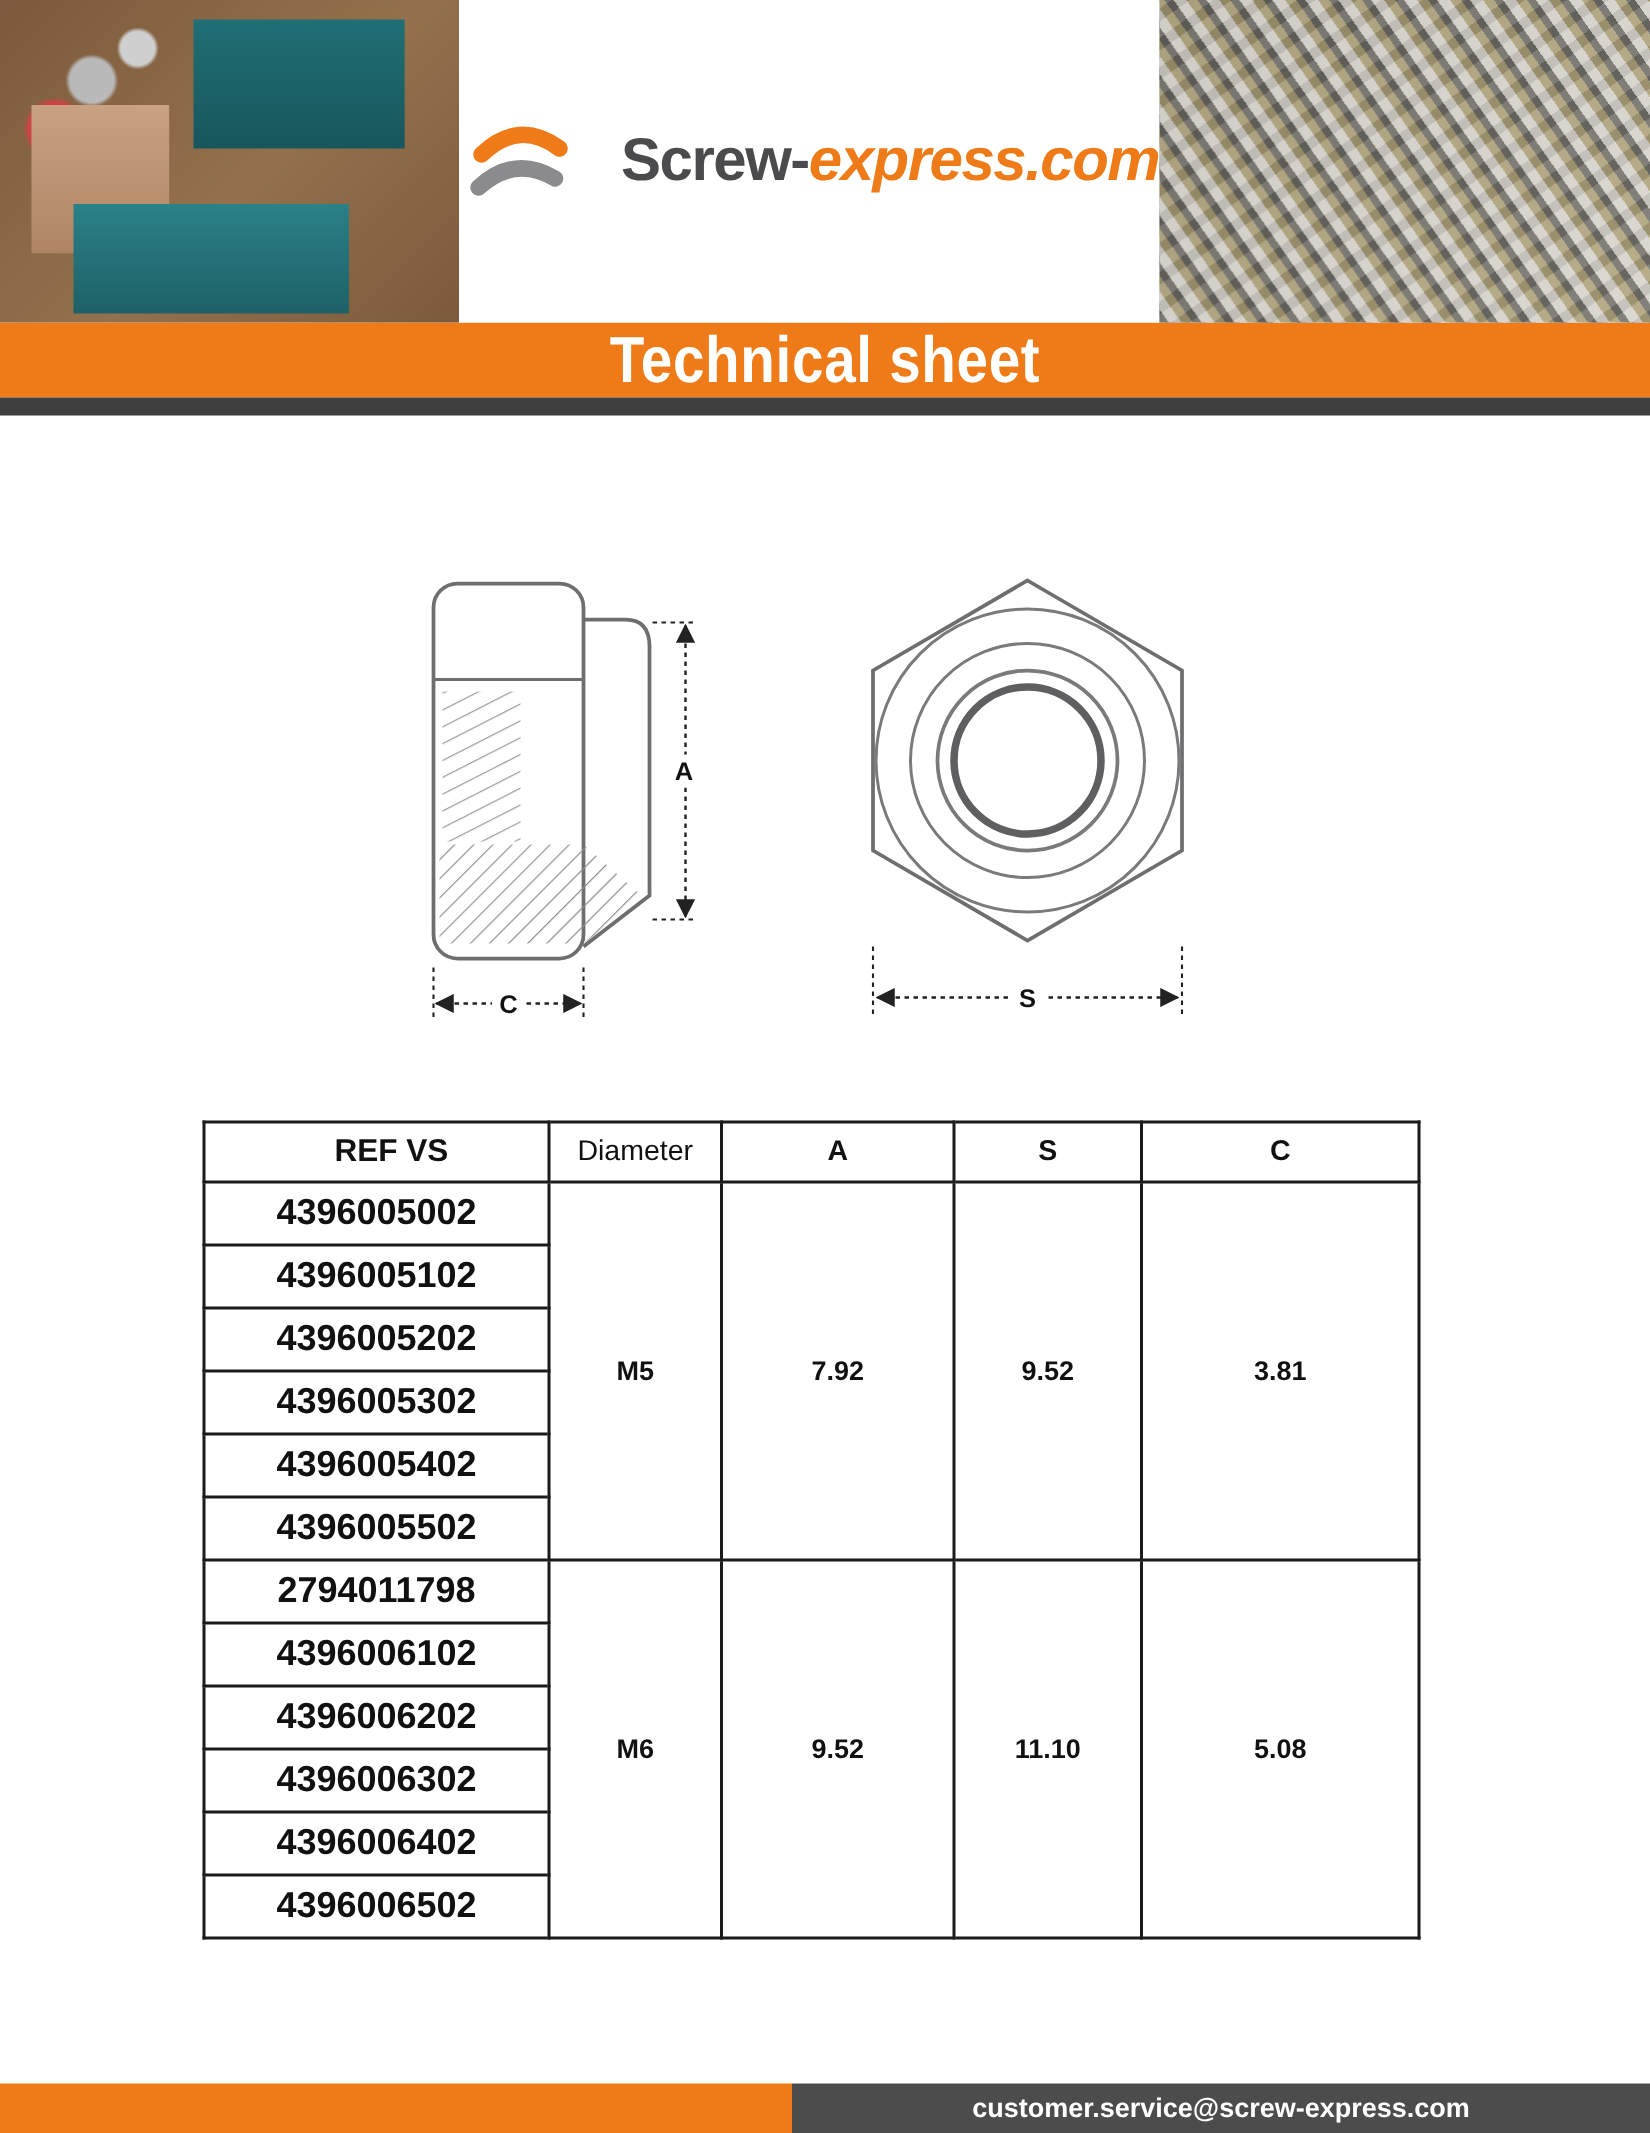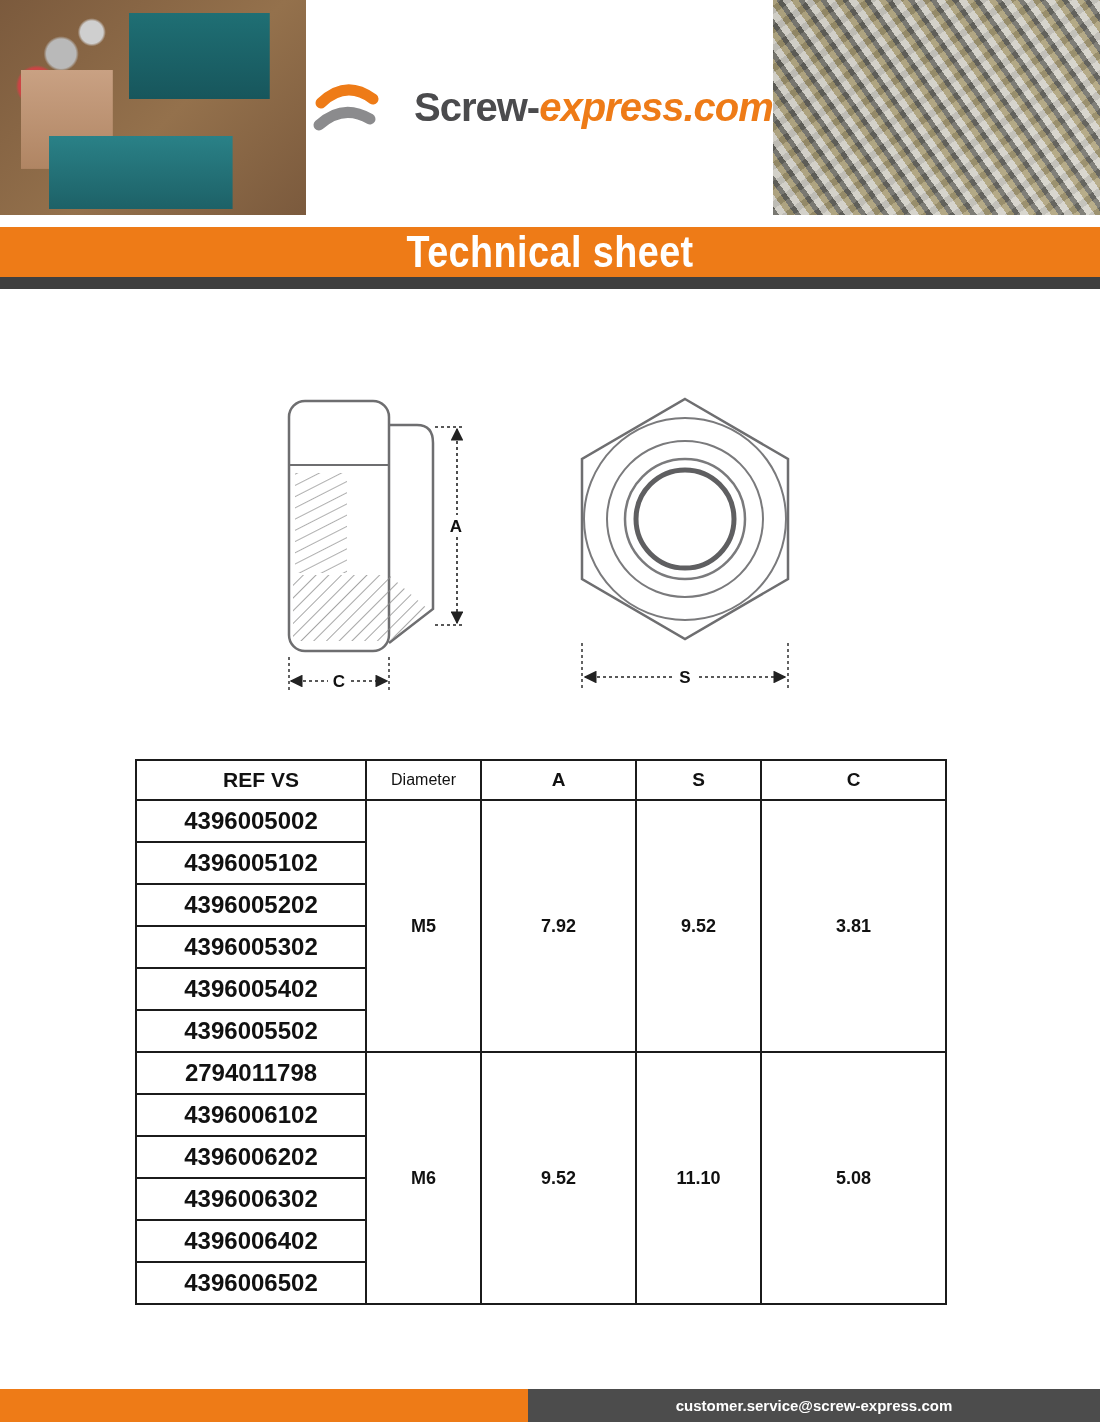--- a/index.html
+++ b/index.html
@@ -27,42 +27,42 @@
       repeating-linear-gradient(55deg, rgba(70,70,64,.55) 0 5px, rgba(226,224,216,.65) 5px 12px, rgba(168,150,92,.55) 12px 18px),
       repeating-linear-gradient(-35deg, rgba(40,40,38,.35) 0 7px, rgba(210,208,200,.35) 7px 16px),
       linear-gradient(120deg,#98968f,#c9c7c0);
   }
   .logo-area { flex:1; background:#fff; display:flex; align-items:center; justify-content:center; gap:28px; }
   .brand { white-space:nowrap; font-size:40px; font-weight:bold; letter-spacing:-1px; }
   .brand .p1 { color:#4b4b4d; }
   .brand .p2 { color:#ee7b17; font-style:italic; }
 
   
-  .banner { height:50px; background:#ee7b17; display:flex; align-items:center; justify-content:center;margin-top:12px; }
+  .banner { height:50px; background:#ee7b17; display:flex; align-items:center; justify-content:center; }
   .banner-text { color:#fff; font-size:41px; font-weight:800; letter-spacing:.5px; transform:scale(.92,1.06); }
   .dark-strip { height:12px; background:#3f3f3f; }
 
   
   .diagrams { margin-top:100px; display:flex; justify-content:center; align-items:flex-start; gap:70px; height:320px; }
 
   
   .spec-table { border-collapse:collapse; width:810px; margin:50px 0 0 135px; table-layout:fixed; }
   .spec-table th, .spec-table td { border:2px solid #1b1b1b; text-align:center; vertical-align:middle; background:#fff; }
   .spec-table th { height:40px; }
   .spec-table td { height:42px; }
   .th-ref { font-size:21px; font-weight:bold; color:#111;padding-left:20px; }
-  .th-dia { font-size:16px; font-weight:normal; color:#111; }
+  .th-dia { font-size:19px; font-weight:normal; color:#111; }
   .th-dim { font-size:19px; font-weight:bold; color:#111; }
   .ref-cell { font-size:24px; font-weight:bold; color:#111; }
   .val-cell { font-size:18px; font-weight:bold; color:#111; }
 
   
   .footer { position:absolute; left:0; bottom:0; width:100%; height:33px; display:flex; }
   .footer-orange { width:48%; background:#ee7b17; }
-  .footer-dark { flex:1; background:#4c4c4c; color:#fff; display:flex; align-items:center; justify-content:center; font-size:15px; font-weight:bold; }
+  .footer-dark { flex:1; background:#4c4c4c; color:#fff; display:flex; align-items:center; justify-content:center; font-size:18px; font-weight:bold; }
 
   svg text { font-family:"Liberation Sans", sans-serif; }
 </style>
 </head>
 <body>
 
 <div class="page">
 
   <div class="header">
     <div class="photo photo-left"></div>

